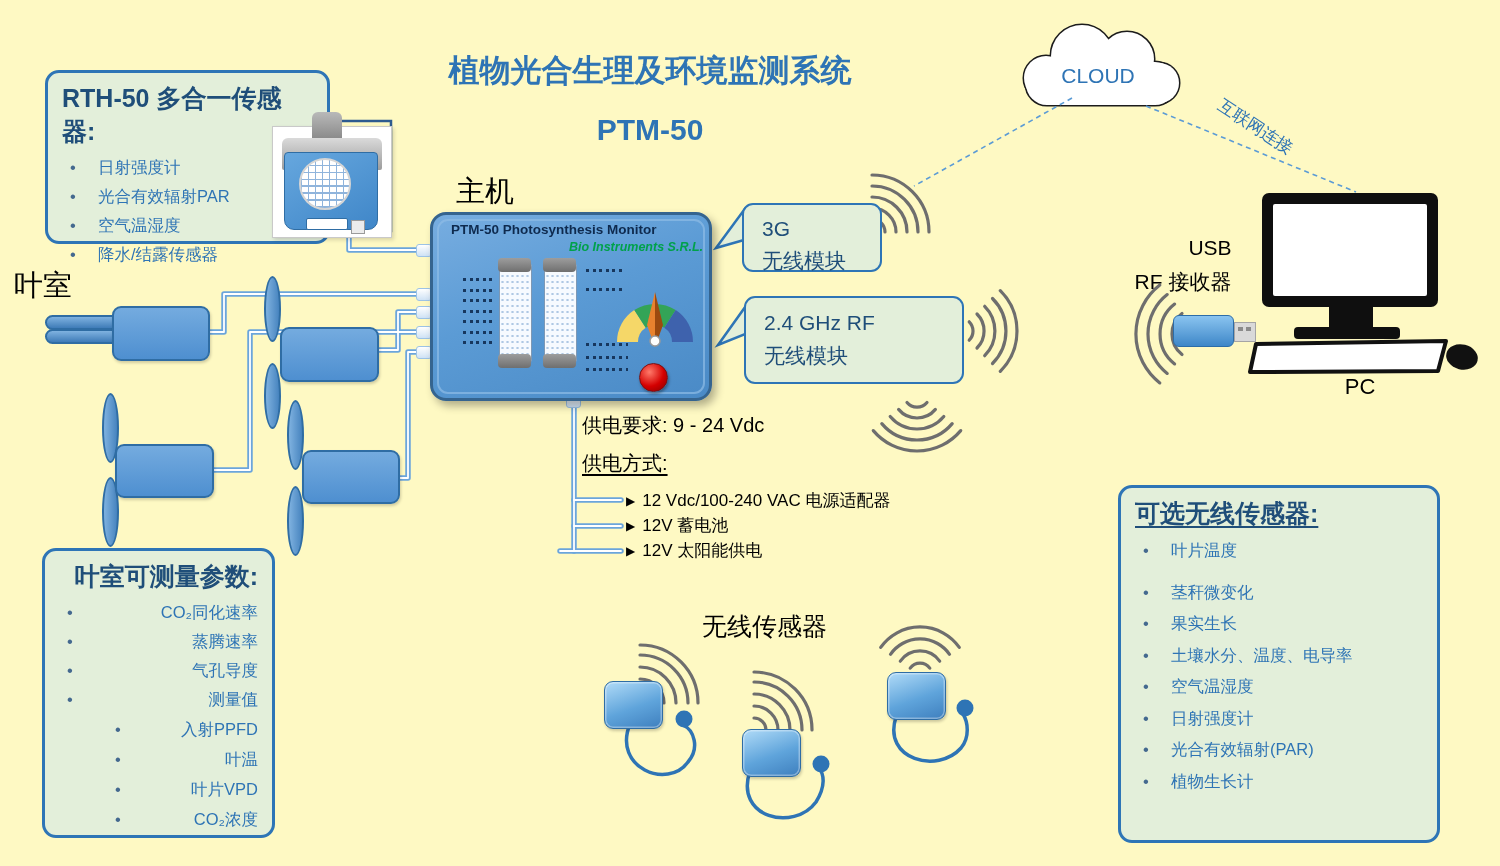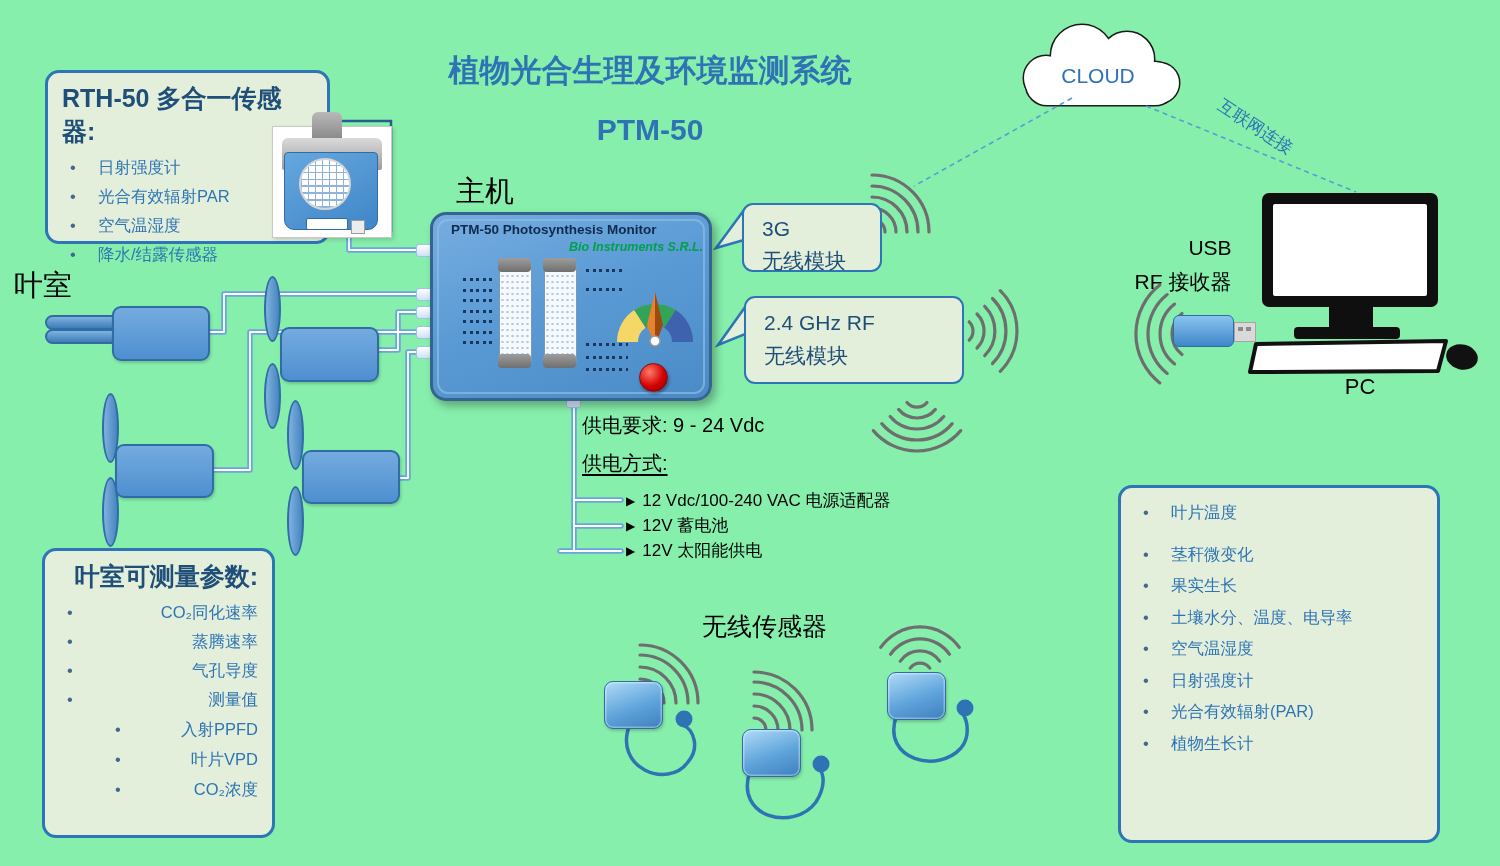--- a/index.html
+++ b/index.html
@@ -1,16 +1,16 @@
 <!DOCTYPE html>
 <html><head>
 <meta charset="utf-8">
 <style>
   html,body{margin:0;padding:0;background:#fff;}
-  #stage{position:relative;width:1500px;height:866px;background:#86efac;overflow:hidden;
+  #stage{position:relative;width:1500px;height:866px;background:#fef9c3;overflow:hidden;
          font-family:"Liberation Sans","DejaVu Sans",sans-serif;}
   #wires{position:absolute;left:0;top:0;z-index:1;}
   .abs{position:absolute;z-index:2;}
   
   .gbox{position:absolute;z-index:2;background:#E3EFDA;border:3px solid #2E75B6;border-radius:14px;
         padding:9px 14px;box-sizing:border-box;}
   .gbox h3{margin:0 0 5px 0;font-size:25px;color:#1F4E79;font-weight:bold;}
   .gbox ul{list-style:none;margin:0;padding:0;}
   .gbox li{position:relative;padding-left:36px;color:#2E74B5;font-size:16.5px;}
   .gbox li::before{content:"\2022";position:absolute;left:8px;color:#44698F;}
@@ -321,26 +321,28 @@
   </div>
 
   <div class="gbox" style="left:42px;top:548px;width:233px;height:290px;text-align:right;">
     <h3>叶室可测量参数:</h3>
     <ul>
       <li style="line-height:29px;">CO₂同化速率</li>
       <li style="line-height:29px;">蒸腾速率</li>
       <li style="line-height:29px;">气孔导度</li>
       <li style="line-height:29px;">测量值</li>
       <li class="sub" style="line-height:30px;">入射PPFD</li>
+      <li class="sub" style="line-height:30px;">叶温</li>
       <li class="sub" style="line-height:30px;">叶片VPD</li>
       <li class="sub" style="line-height:30px;">CO₂浓度</li>
     </ul>
   </div>
 
   <div class="gbox" style="left:1118px;top:485px;width:322px;height:358px;">
+    <h3 class="u">可选无线传感器:</h3>
     <ul>
       <li style="line-height:31.5px;">叶片温度</li>
       <li style="line-height:31.5px;margin-top:10px;">茎秆微变化</li>
       <li style="line-height:31.5px;">果实生长</li>
       <li style="line-height:31.5px;">土壤水分、温度、电导率</li>
       <li style="line-height:31.5px;">空气温湿度</li>
       <li style="line-height:31.5px;">日射强度计</li>
       <li style="line-height:31.5px;">光合有效辐射(PAR)</li>
       <li style="line-height:31.5px;">植物生长计</li>
     </ul>

